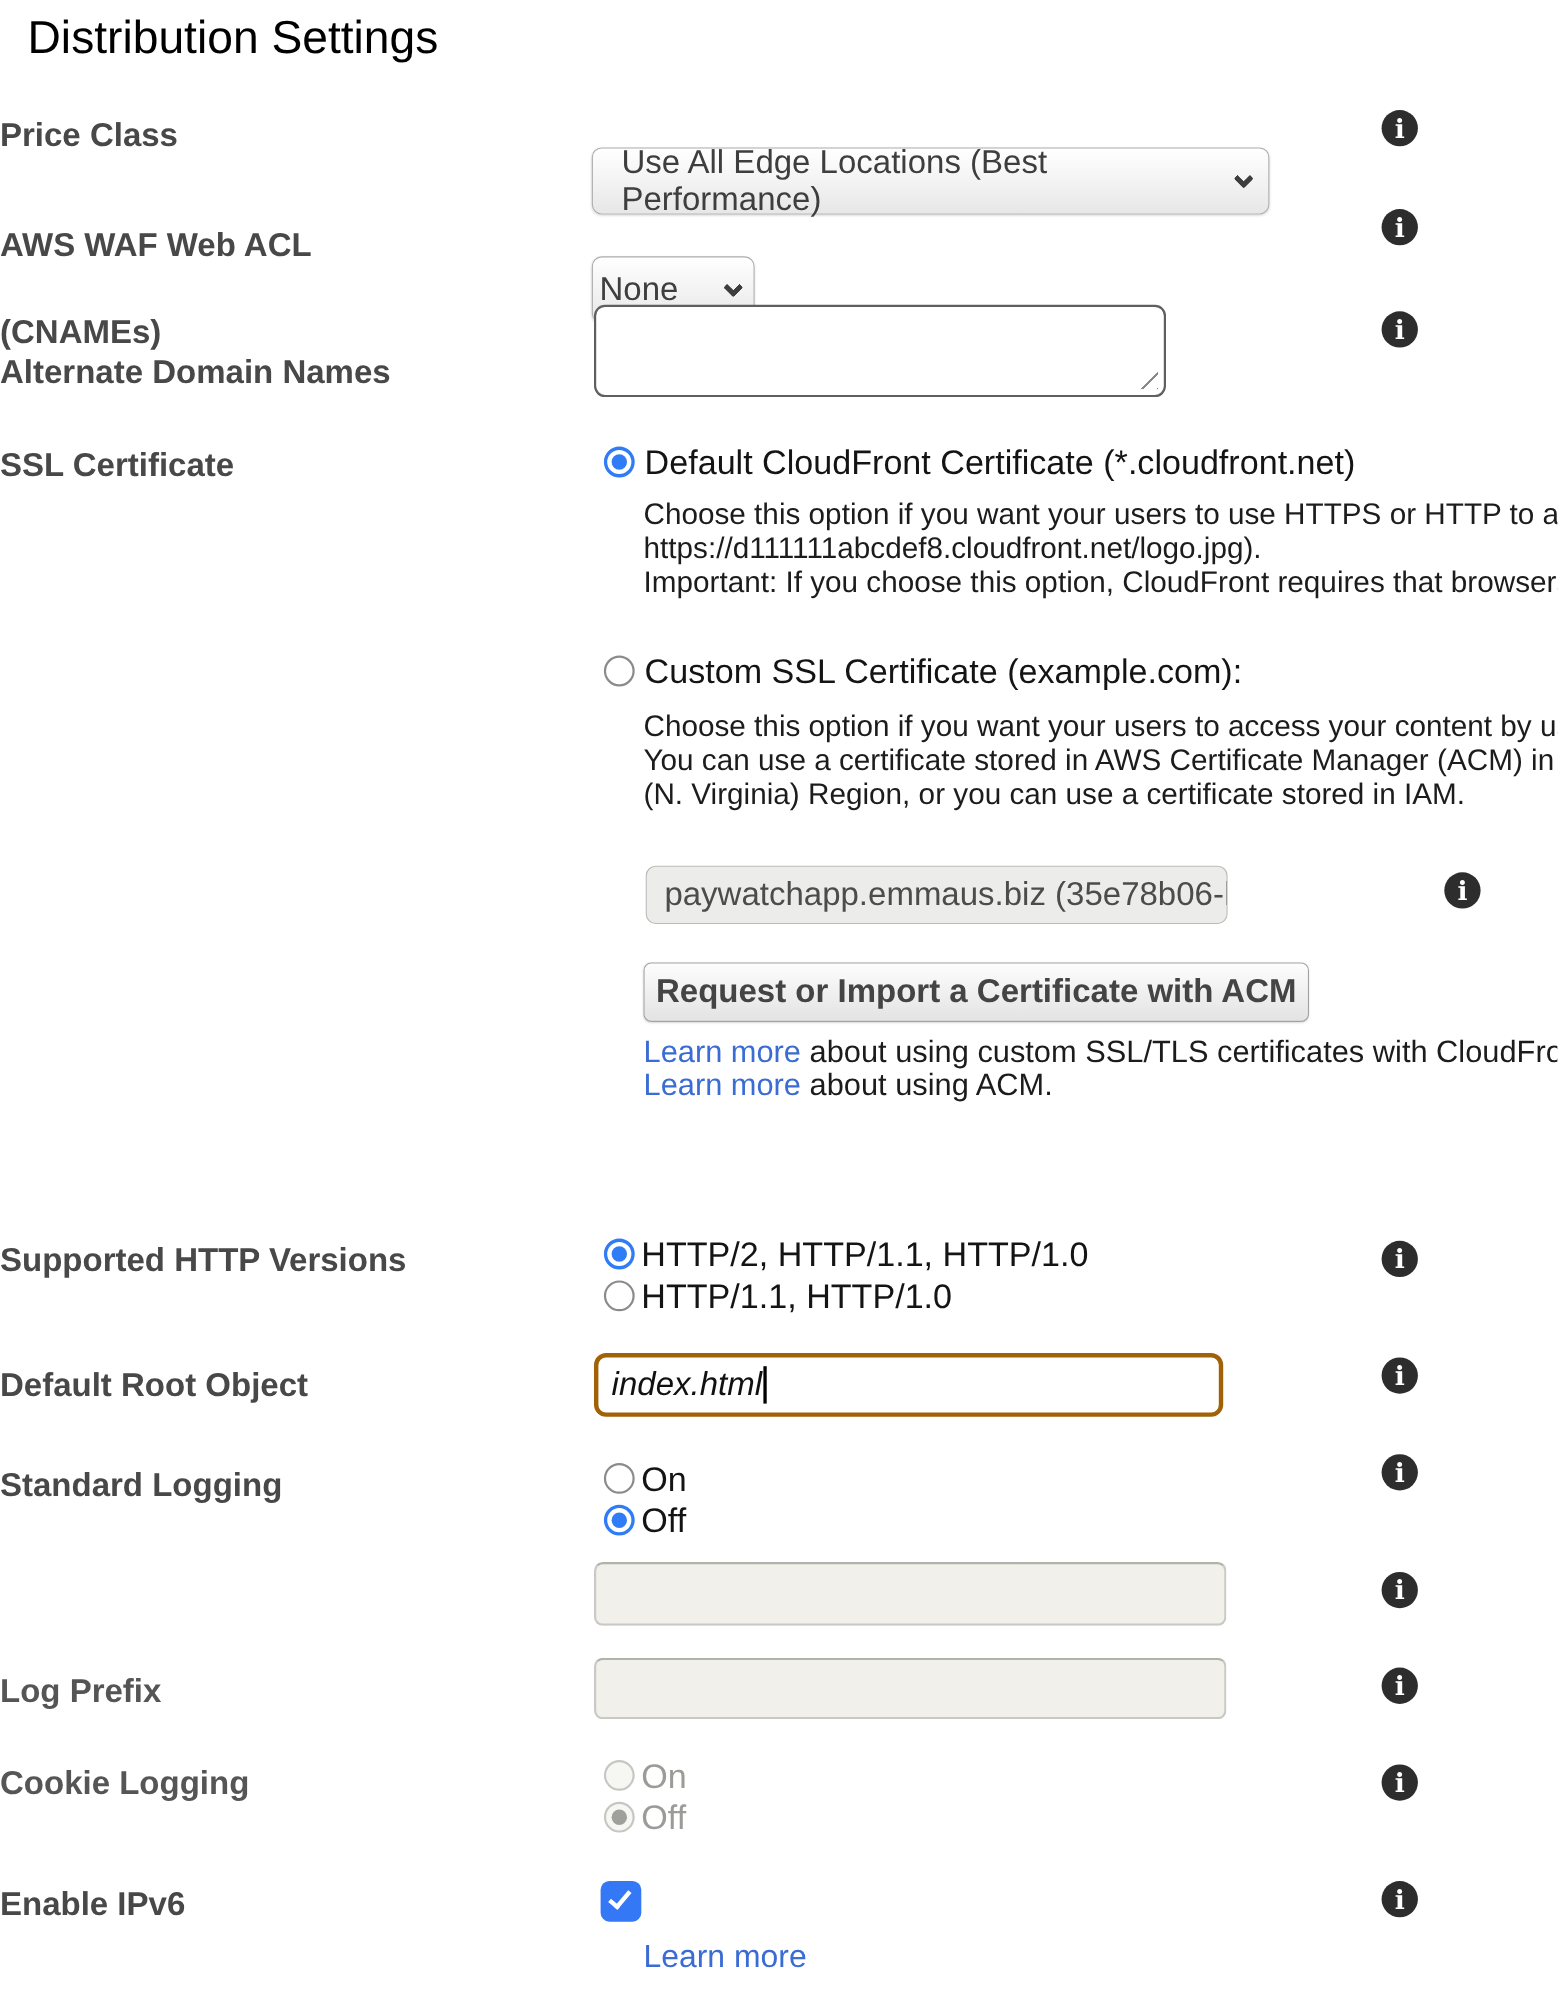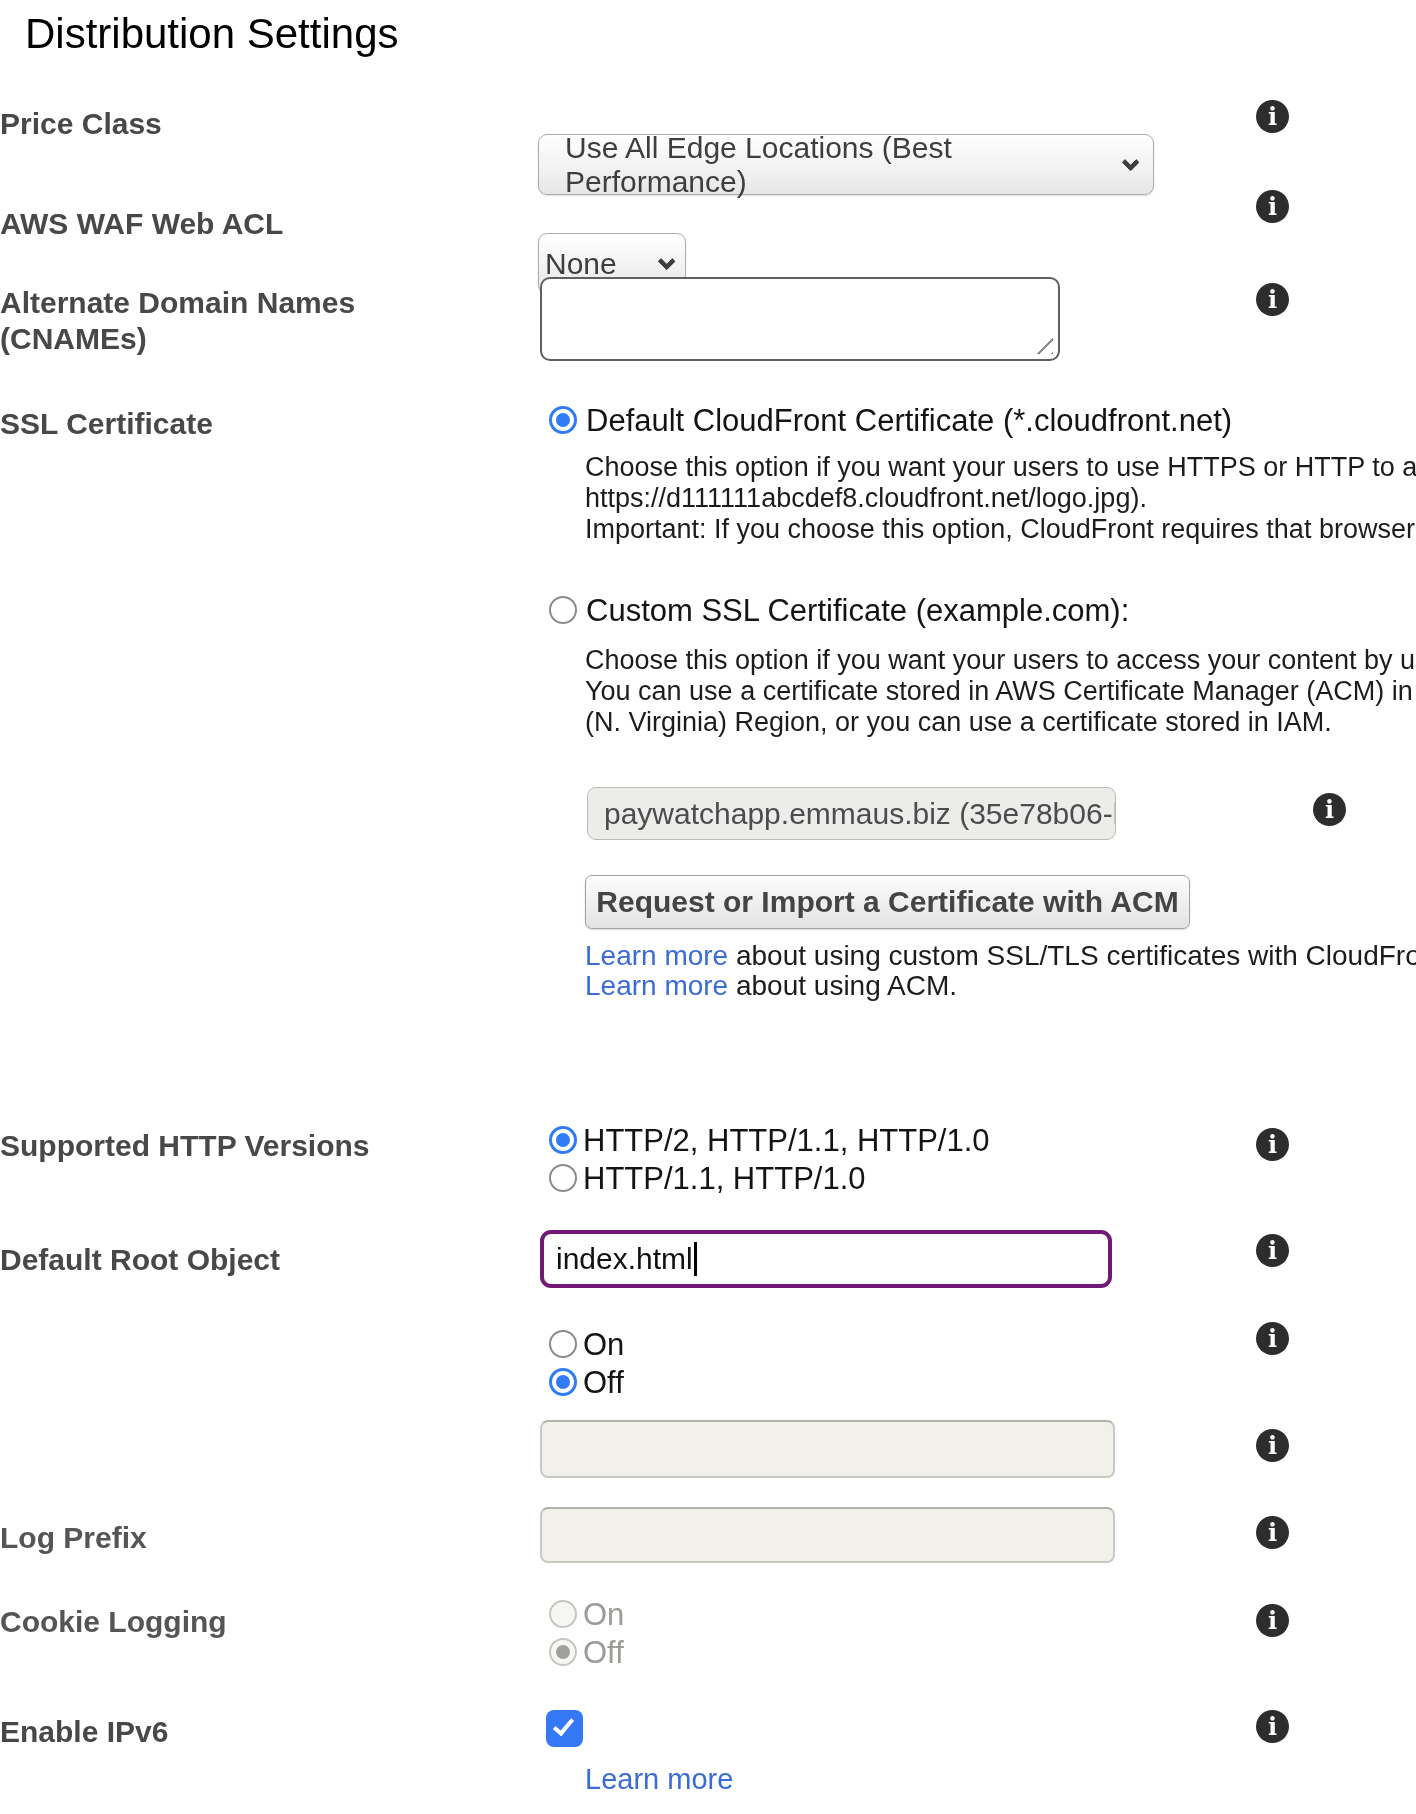--- a/index.html
+++ b/index.html
@@ -84,21 +84,21 @@
 
   .lm { position:absolute; font-size:28px; line-height:30px; color:#1c1c1c; white-space:nowrap; }
   .lm a { color:#3a6cd4; text-decoration:none; cursor:pointer; }
 
   
   .input {
     position:absolute; background:#fff; display:flex; align-items:center;
     border:2px solid #6b6b6b; border-radius:8px;
     font-size:30px; color:#111; padding:0 0 0 12px; white-space:nowrap; overflow:hidden;
   }
-  .input.focused { border:4px solid #701a75; border-radius:11px; }
+  .input.focused { border:4px solid #a16207; border-radius:11px;font-style:italic; }
   .input.disabled { background:#f2f0ea; border:2px solid #c9c9c3; border-top-color:#b2b2ac; }
   .caret { display:inline-block; width:3px; height:34px; background:#000; margin-left:1px; }
 
   
   .info {
     position:absolute; width:33px; height:33px; border-radius:50%;
     background:#2d2d2d; cursor:pointer;
     display:flex; align-items:center; justify-content:center;
   }
   .info span {
@@ -136,22 +136,22 @@
   <div class="lbl" style="top:206px">AWS WAF Web ACL</div>
   <div class="dd" style="left:538px; top:193px; width:148px; height:61px; padding:0 14px 0 6px">
     <span>None</span>
     <span class="chev"></span>
   </div>
   <div class="info" style="left:1256px; top:190px">
       <span>i</span>
     </div>
 
   <div class="lbl" style="top:285px">
+    <div>(CNAMEs)</div>
     <div>Alternate Domain Names</div>
-    <div>(CNAMEs)</div>
   </div>
   <div class="ta" style="left:540px; top:277px; width:520px; height:84px">
     <span></span>
     <span class="grip"></span>
   </div>
   <div class="info" style="left:1256px; top:283px">
       <span>i</span>
     </div>
 
   <div class="lbl" style="top:406px">SSL Certificate</div>
@@ -198,20 +198,21 @@
 
   <div class="lbl" style="top:1242px">Default Root Object</div>
   <div class="input focused" style="left:540px; top:1230px; width:572px; height:58px">
     <span>index.html</span>
     <span class="caret"></span>
   </div>
   <div class="info" style="left:1256px; top:1234px">
       <span>i</span>
     </div>
 
+  <div class="lbl" style="top:1333px">Standard Logging</div>
   <span class="radio" style="left:549px; top:1330px"></span>
   <div class="ropt" style="left:583px; top:1328px">On</div>
   <span class="radio sel" style="left:549px; top:1368px"></span>
   <div class="ropt" style="left:583px; top:1366px">Off</div>
   <div class="info" style="left:1256px; top:1322px">
       <span>i</span>
     </div>
 
   <div class="input disabled" style="left:540px; top:1420px; width:575px; height:58px">
     <span></span>

